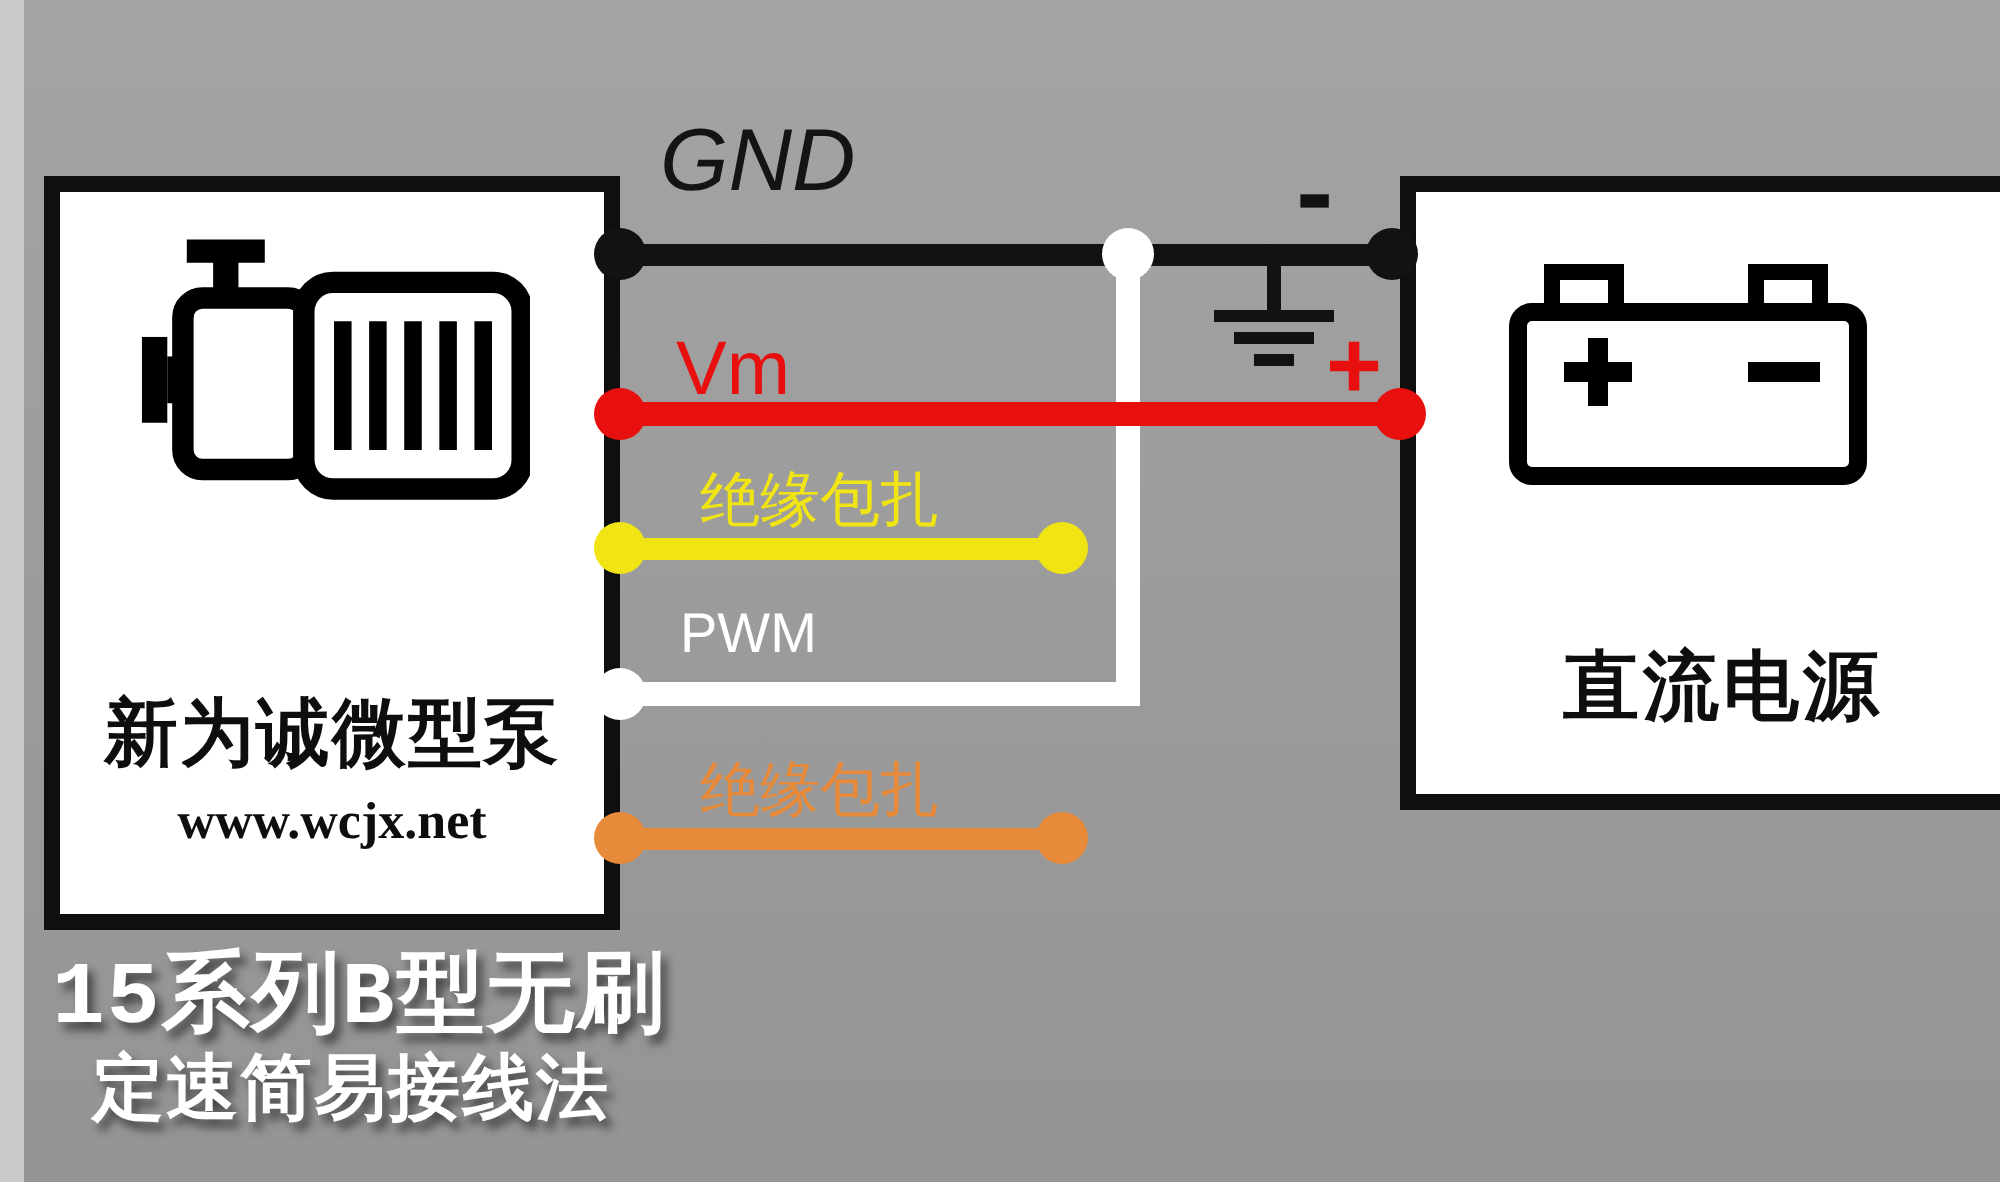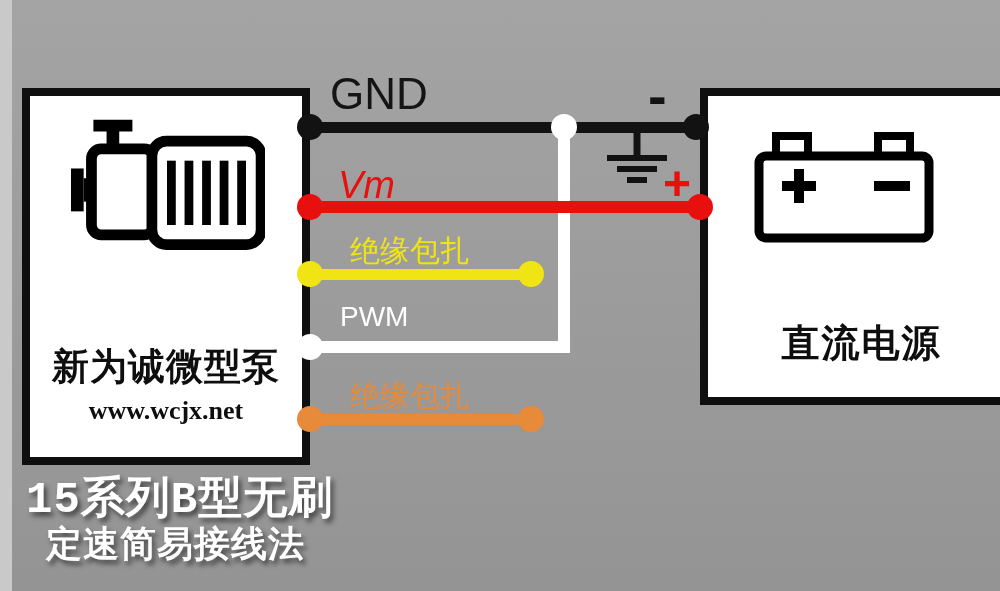--- a/index.html
+++ b/index.html
@@ -74,22 +74,22 @@
   .dot-pwm-left     { left: 297px; top: 334px; }
   .dot-orange-left  { left: 297px; top: 406px; }
   .dot-orange-right { left: 518px; top: 406px; }
 
   
   .ground-symbol { position: absolute; left: 604px; top: 131px; width: 66px; height: 52px; z-index: 3; }
   .ground-symbol svg { width: 100%; height: 100%; display: block; }
 
   
   .lbl { position: absolute; z-index: 5; line-height: 1; white-space: nowrap; }
-  .lbl-gnd  { left: 330px; top: 72px;  font-size: 44px; color: #141414; }
-  .lbl-vm   { left: 338px; top: 166px; font-size: 38px; color: #e8100e; font-style: italic; }
+  .lbl-gnd  { left: 330px; top: 59px;  font-size: 44px; color: #141414; font-style: italic; }
+  .lbl-vm   { left: 338px; top: 166px; font-size: 38px; color: #e8100e; }
   .lbl-ins1 { left: 350px; top: 236px; font-size: 30px; color: #f0e414; }
   .lbl-pwm  { left: 340px; top: 303px; font-size: 28px; color: #ffffff; }
   .lbl-ins2 { left: 350px; top: 381px; font-size: 30px; color: #e78a3a; }
 
   .sign { position: absolute; z-index: 5; line-height: 1; font-weight: 700; }
   .sign-minus { left: 648px; top: 68px;  font-size: 56px; color: #121212; }
   .sign-plus  { left: 663px; top: 160px; font-size: 48px; color: #e8100e; }
 
   
   .caption { position: absolute; z-index: 5; color: #ffffff; font-weight: 700;

